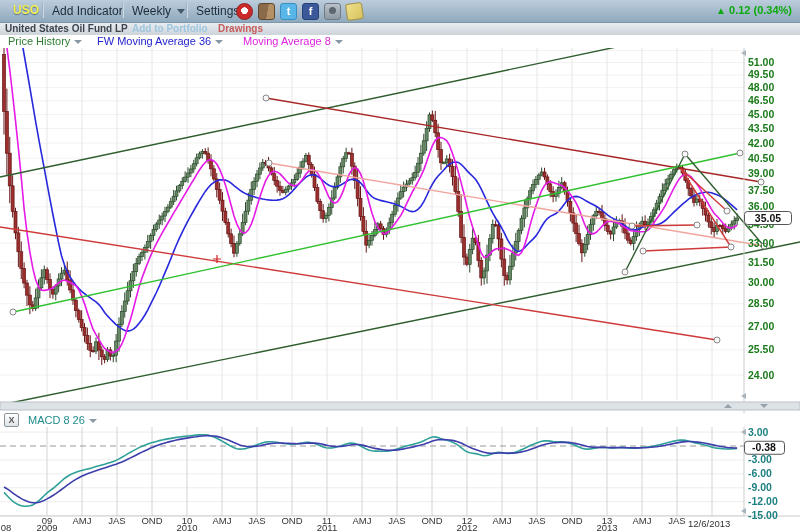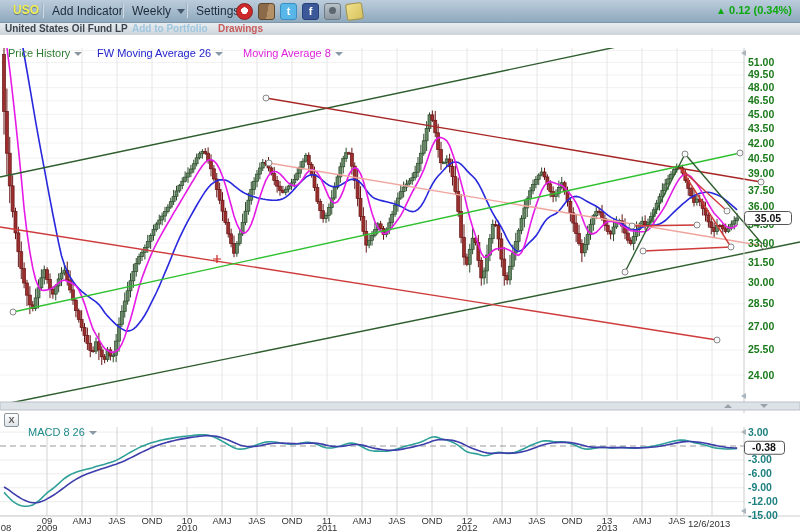--- a/index.html
+++ b/index.html
@@ -23,21 +23,21 @@
   .change{position:absolute;right:8px;top:4px;font-size:11px;font-weight:bold;color:#0caa0c;}
   .change .up{color:#0caa0c;font-size:10px;}
   
   .subbar{position:absolute;left:0;top:23px;width:800px;height:12px;
     background:linear-gradient(#e9edf0,#ccd4da);z-index:5;font-size:10px;line-height:12px;}
   .subbar .name{position:absolute;left:5px;color:#3c454d;font-weight:bold;}
   .subbar .port{position:absolute;left:132px;color:#9fc6df;font-weight:bold;}
   .subbar .draw{position:absolute;left:218px;color:#c75c5c;font-weight:bold;}
   
   .legend{position:absolute;left:0;top:35px;width:800px;height:13px;background:#fff;z-index:5;font-size:11px;line-height:13px;}
-  .litem{position:absolute;cursor:pointer;white-space:nowrap;margin-top:12px;}
+  .litem{position:absolute;cursor:pointer;white-space:nowrap;}
   .lcaret{display:inline-block;width:0;height:0;border-left:4px solid transparent;border-right:4px solid transparent;border-top:4px solid #8a98a4;vertical-align:middle;margin-left:4px;}
   .macdlegend{position:absolute;left:0;top:413px;width:800px;height:14px;background:#fff;z-index:5;font-size:11px;line-height:14px;}
   .xbox{position:absolute;left:4px;top:0px;width:13px;height:12px;border:1px solid #8a949c;border-radius:2px;background:linear-gradient(#fff,#dfe4e8);
     font-size:9px;font-weight:bold;color:#555;text-align:center;line-height:12px;cursor:pointer;}
   svg{position:absolute;left:0;top:0;z-index:1;}
   svg text{font-family:"Liberation Sans",sans-serif;}
 </style>
 </head>
 <body>
 <div id="app">
@@ -61,21 +61,21 @@
   </div>
 
   <div class="subbar">
     <span class="name">United States Oil Fund LP</span>
     <span class="port">Add to Portfolio</span>
     <span class="draw">Drawings</span>
   </div>
 
   <div class="legend">
     <span class="litem" style="left:8px;color:#2e7d32"><span>Price History</span><span class="lcaret"></span></span>
-    <span class="litem" style="left:97px;color:#2323cc"><span>FW Moving Average 26</span><span class="lcaret"></span></span>
+    <span class="litem" style="left:97px;color:#2323cc"><span>FW Moving Average 36</span><span class="lcaret"></span></span>
     <span class="litem" style="left:243px;color:#dd22dd"><span>Moving Average 8</span><span class="lcaret"></span></span>
   </div>
 
   <div class="macdlegend">
     <span class="xbox">X</span>
     <span class="litem" style="left:28px;color:#1f8a8a"><span>MACD 8 26</span><span class="lcaret"></span></span>
   </div>
 
   <svg id="chart" width="800" height="532">
       <defs>

